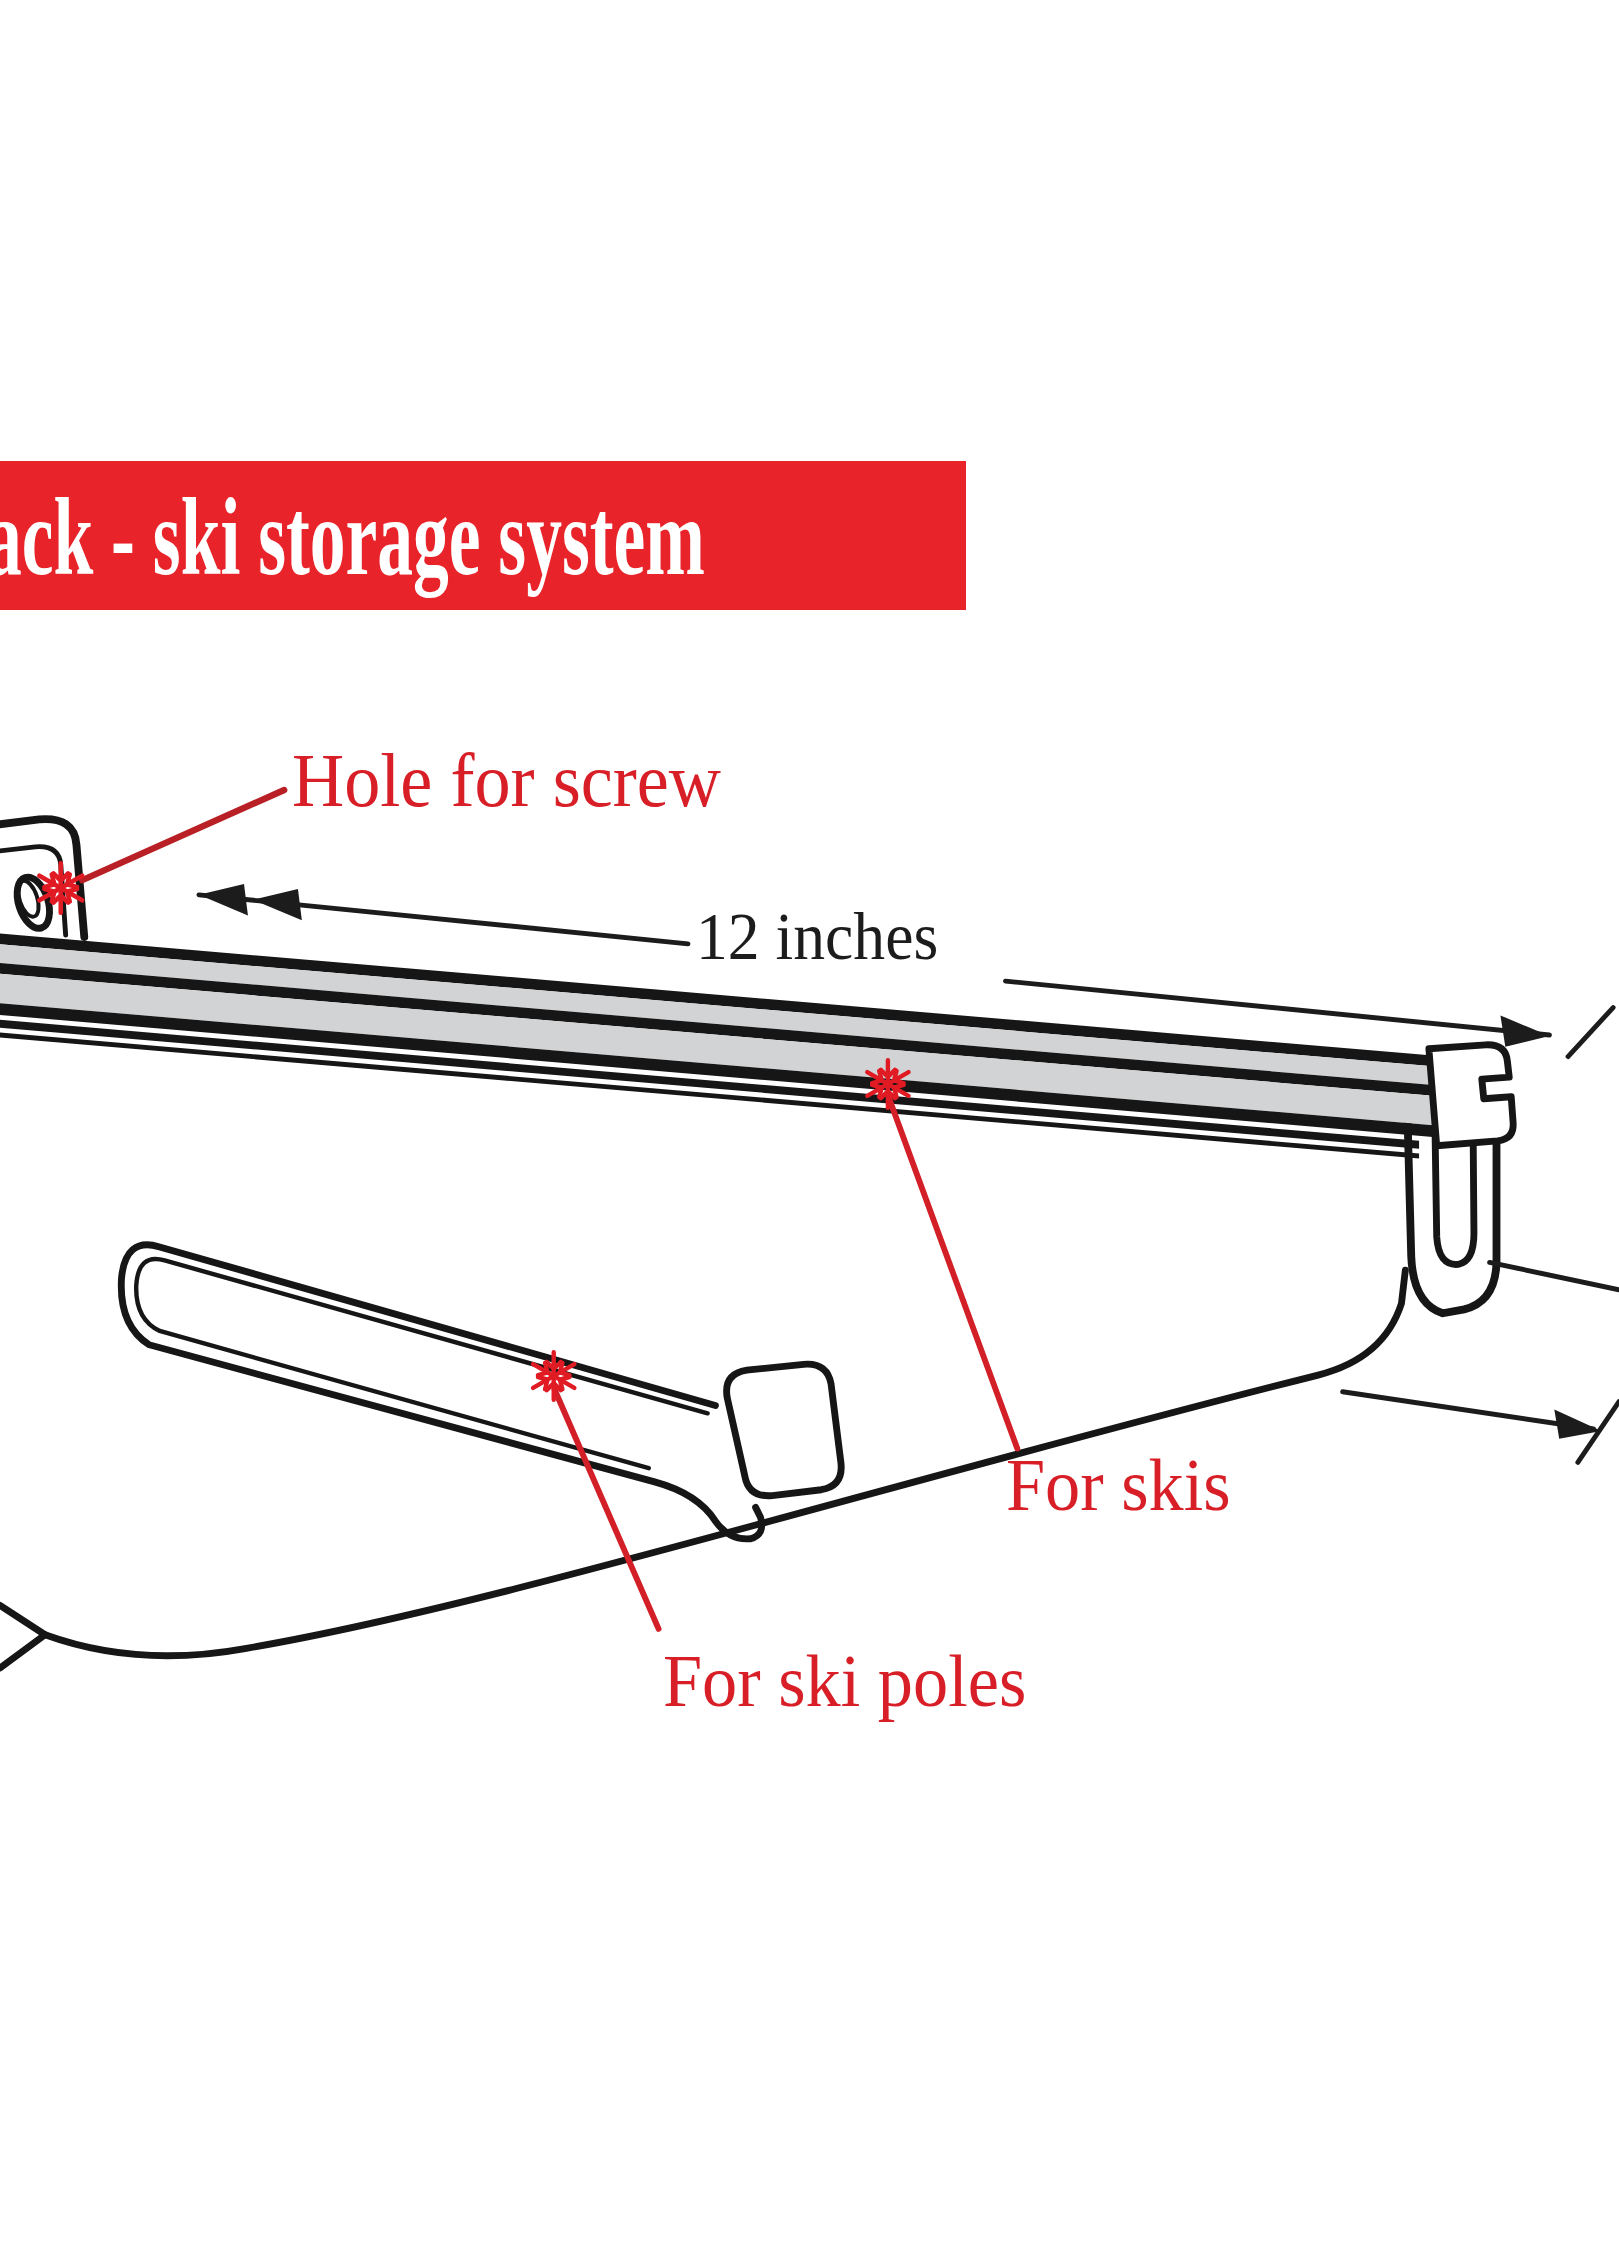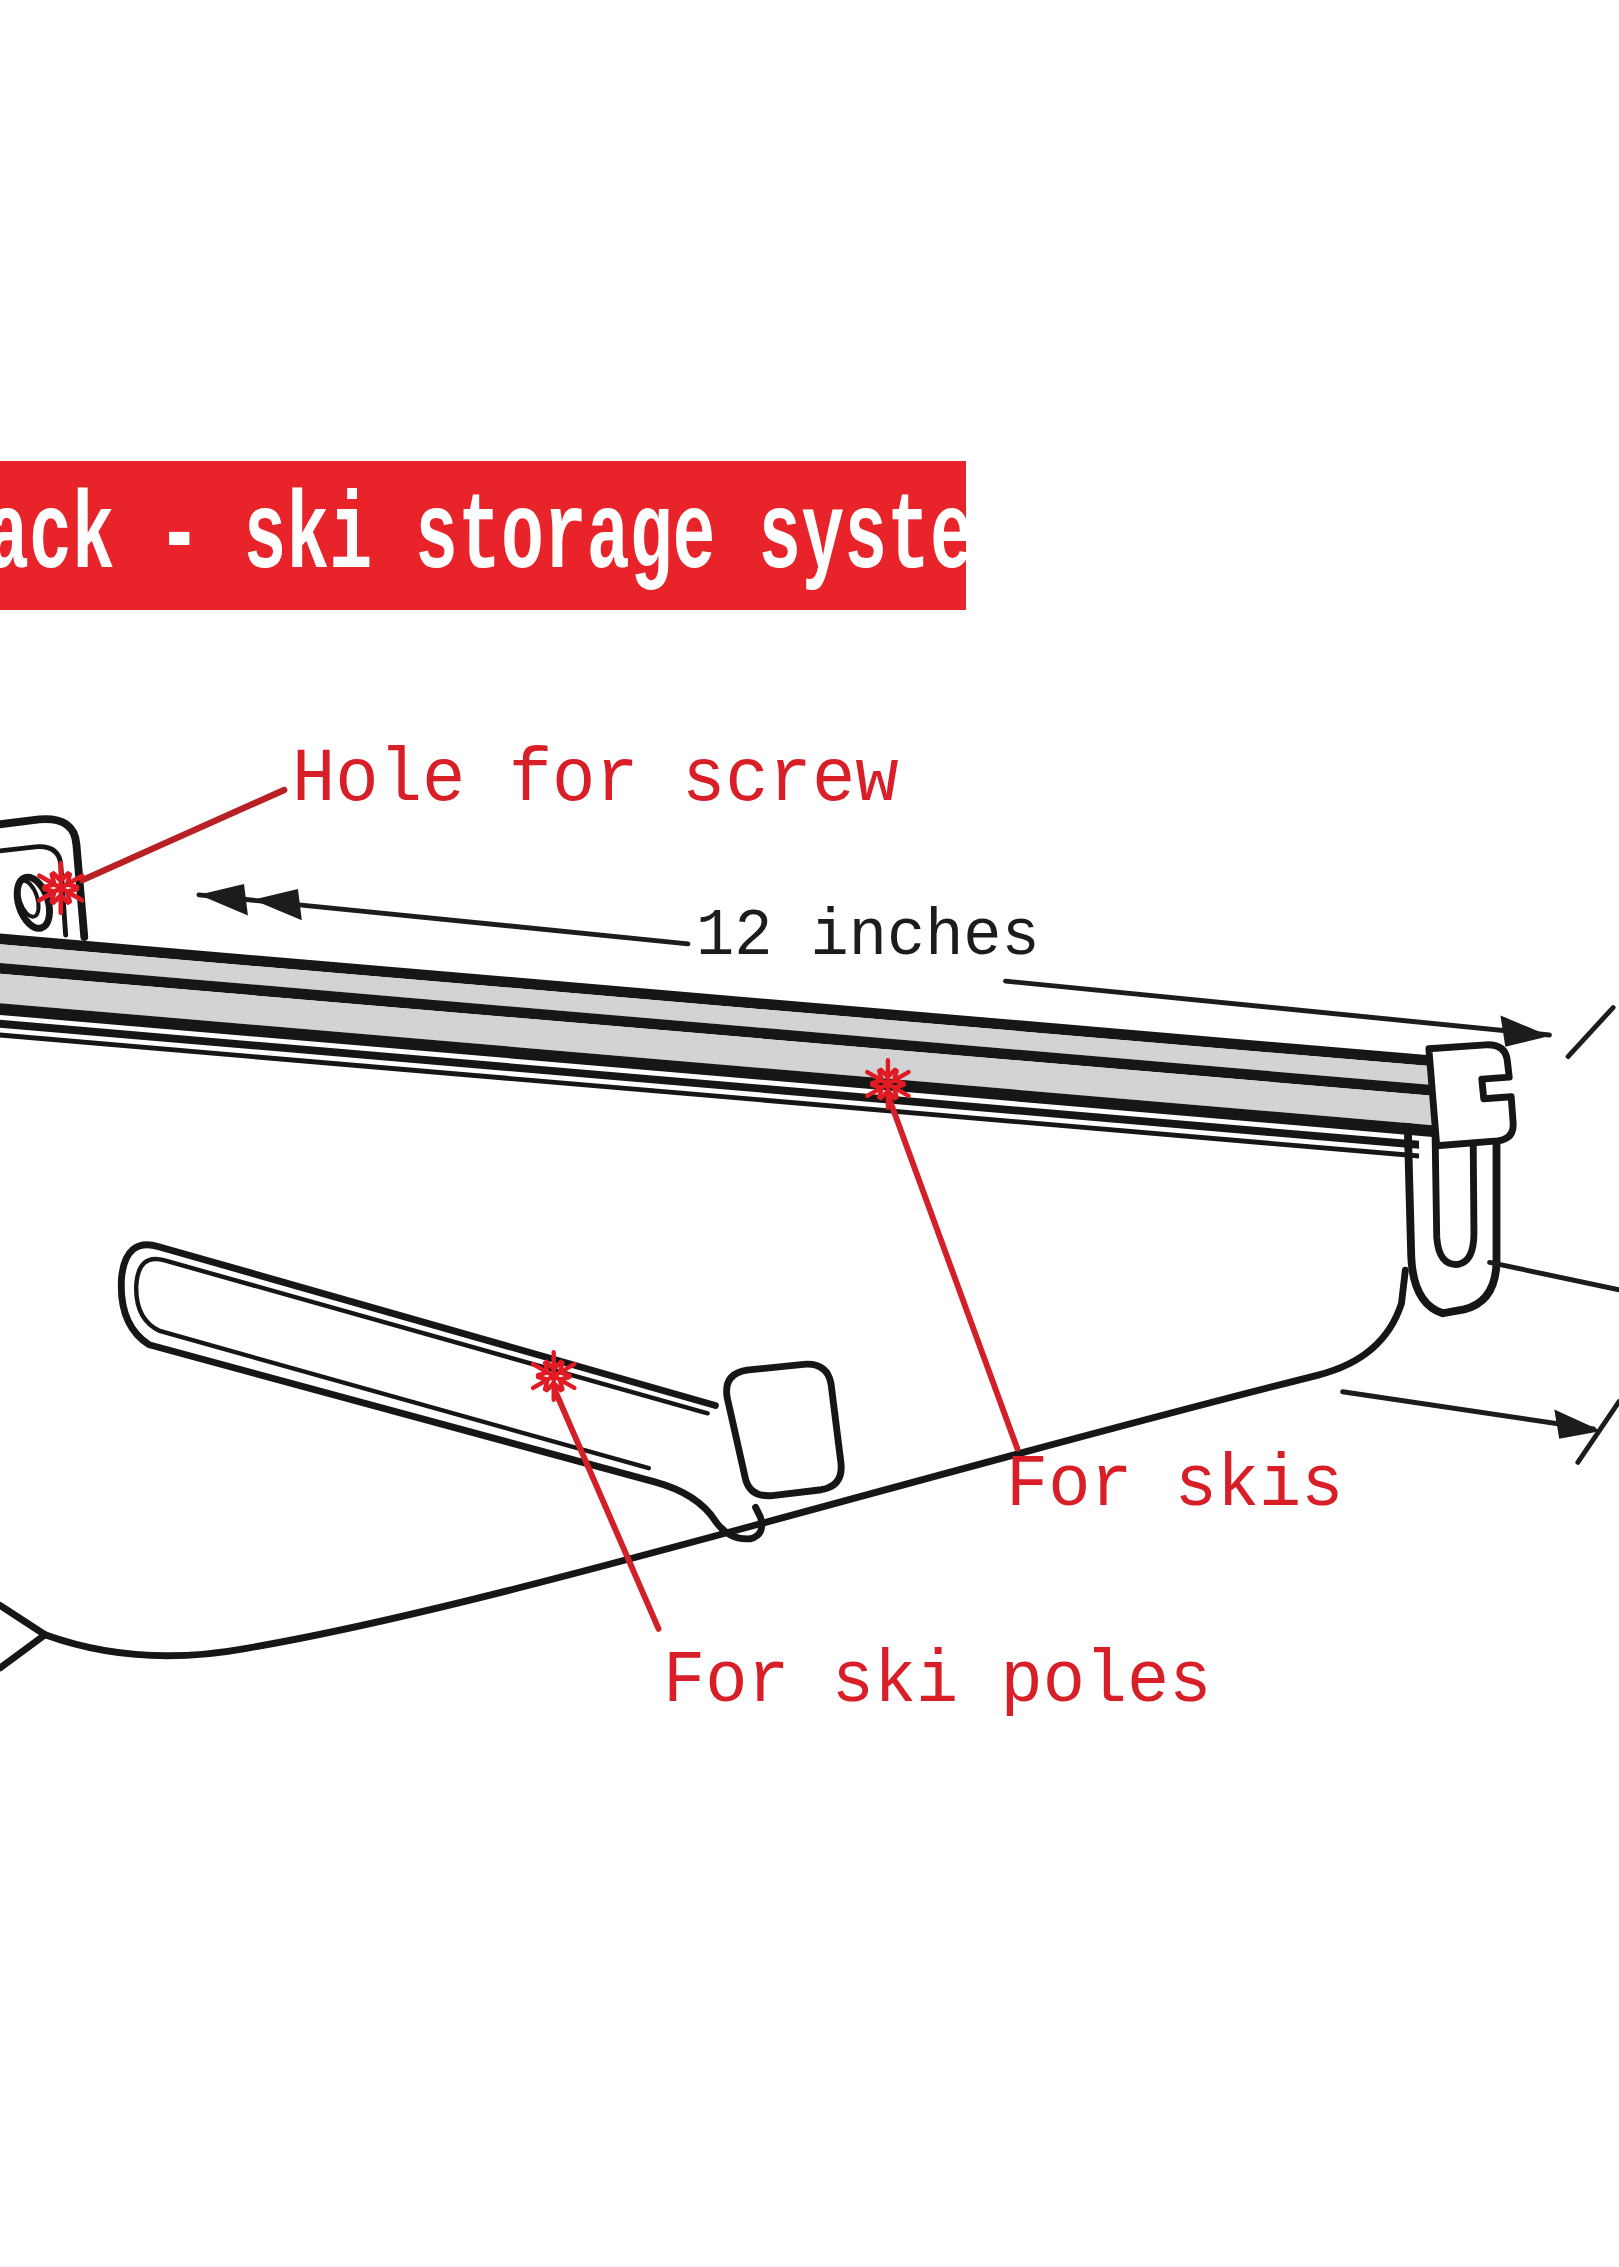--- a/index.html
+++ b/index.html
@@ -1,21 +1,21 @@
 <!DOCTYPE html>
 <html><head>
 <meta charset="utf-8">
 <style>
   html,body{margin:0;padding:0;background:#ffffff;}
   .stage{
     position:relative;
     width:1619px;height:2267px;
     background:#ffffff;
     overflow:hidden;
-    font-family:Liberation Mono, monospace;
+    font-family:Liberation Serif, serif;
   }
   .banner{
     position:absolute;left:0;top:461px;width:966px;height:149px;
     background:#e8232a;
   }
   .banner-text{
     position:absolute;left:-13.7px;top:461px;height:149px;line-height:153px;
     color:#ffffff;font-size:110px;font-weight:700;white-space:nowrap;
     transform:scaleX(0.65);transform-origin:left center;
     letter-spacing:0px;

